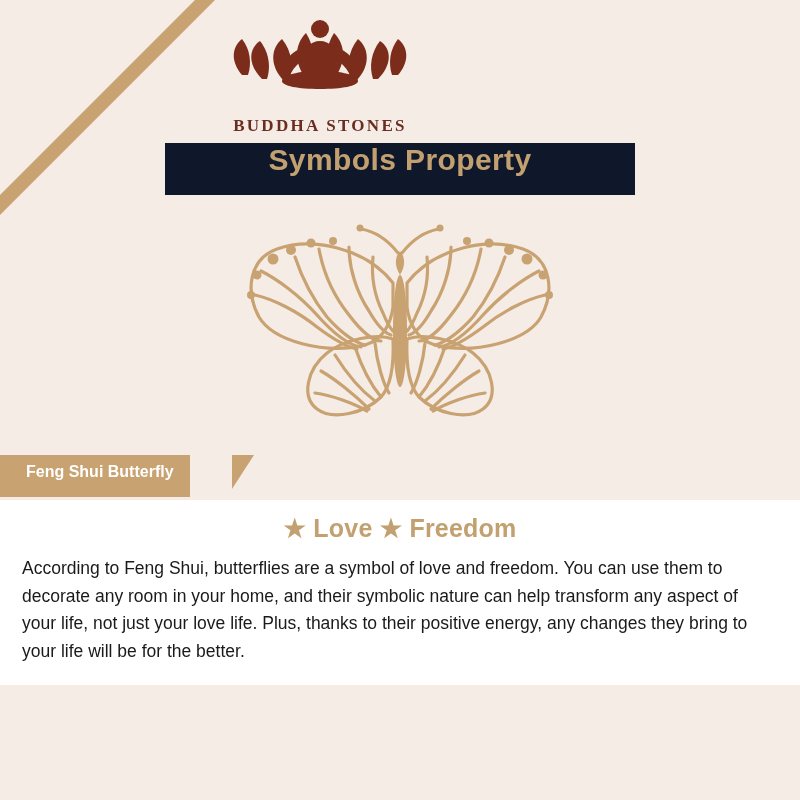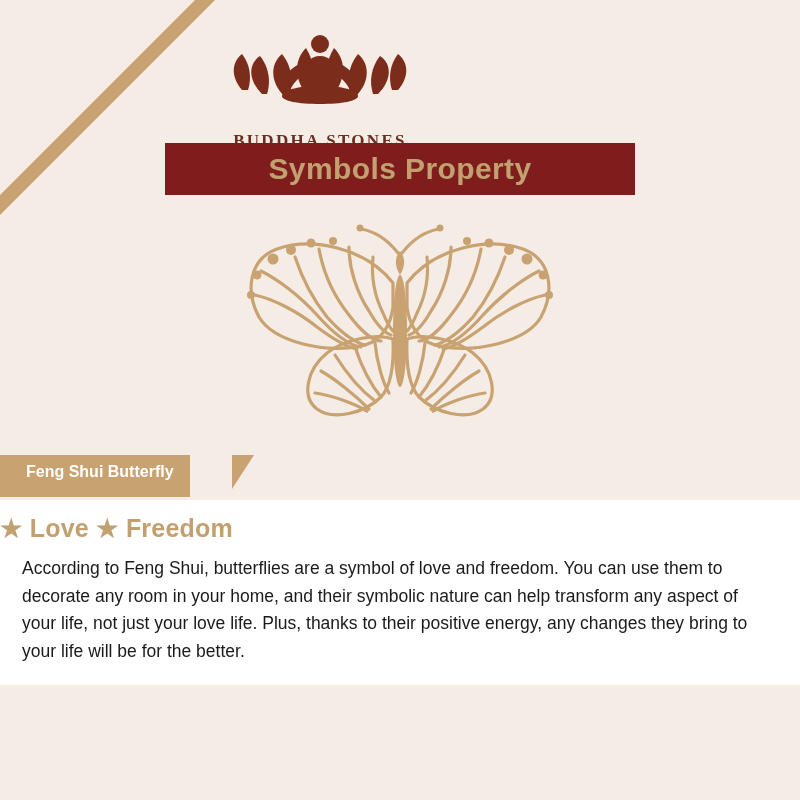--- a/index.html
+++ b/index.html
@@ -48,21 +48,21 @@
     position: absolute;
     bottom: 0; right: 0;
     width: 0; height: 0;
     border-bottom: 195px solid #f6ece6;
     border-left: 195px solid transparent;
   }
 
   
   .header {
     position: absolute;
-    top: 18px; left: 0;
+    top: 3px; left: 0;
     width: 640px;
     text-align: center;
   }
   .logo-wrap {
     display: inline-block;
     text-align: center;
   }
   .brand-name {
     margin-top: 4px;
     font-size: 17px;
@@ -72,23 +72,23 @@
     font-family: "Liberation Serif", serif;
   }
 
   
   .title-band {
     position: absolute;
     top: 143px;
     left: 165px;
     width: 470px;
     height: 52px;
-    background: #7f1d1d;
+    background: #0f172a;
     display: flex;
-    align-items: center;
+    align-items: flex-start;
     justify-content: center;
   }
   .title-text {
     font-size: 30px;
     font-weight: bold;
     color: #c2a070;
     letter-spacing: 0.4px;
   }
 
   
@@ -128,21 +128,21 @@
   
   .text-panel {
     position: absolute;
     top: 500px; left: 0;
     width: 800px;
     height: 185px;
     background: #ffffff;
   }
   .subtitle {
     margin-top: 14px;
-    text-align: left;
+    text-align: center;
     font-size: 25px;
     font-weight: bold;
     color: #c2a070;
     letter-spacing: 0.2px;
   }
   .star {
     color: #c2a070;
   }
   .body-text {
     margin: 12px 36px 0 22px;

